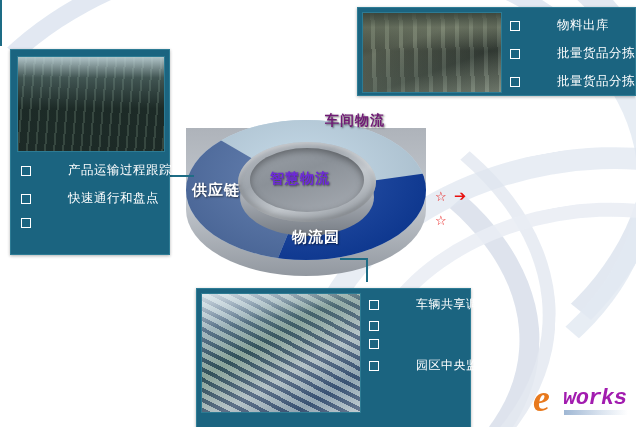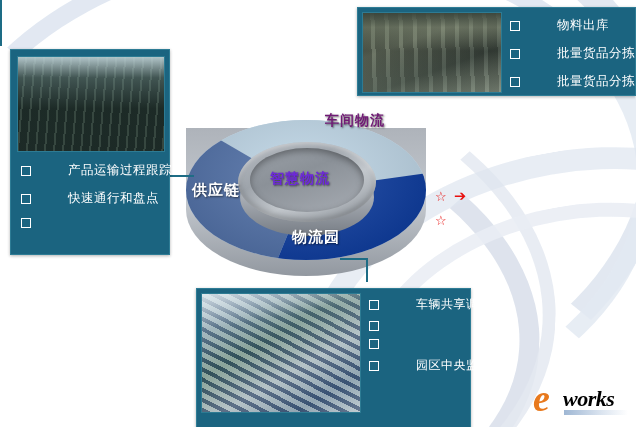--- a/index.html
+++ b/index.html
@@ -240,22 +240,22 @@
     font-size:38px;line-height:38px;
     font-style:italic;font-weight:bold;
     font-family:"Liberation Serif","DejaVu Serif",serif;
     color:#e8791d;
     letter-spacing:-1px;
   }
   #logo-works{
     position:absolute;left:30px;top:7px;
     font-size:22px;line-height:22px;
     font-style:italic;font-weight:bold;
-    font-family:Liberation Serif, serif;
-    color:#000000;
+    font-family:Liberation Mono, monospace;
+    color:#a21caf;
     letter-spacing:-.5px;
   }
   #logo-bar{
     position:absolute;left:31px;top:29px;width:64px;height:5px;
     background:linear-gradient(90deg,#9fb7d4 0%,#d8e2ee 55%,#ffffff 100%);
   }
 </style>
 </head>
 <body>
 

